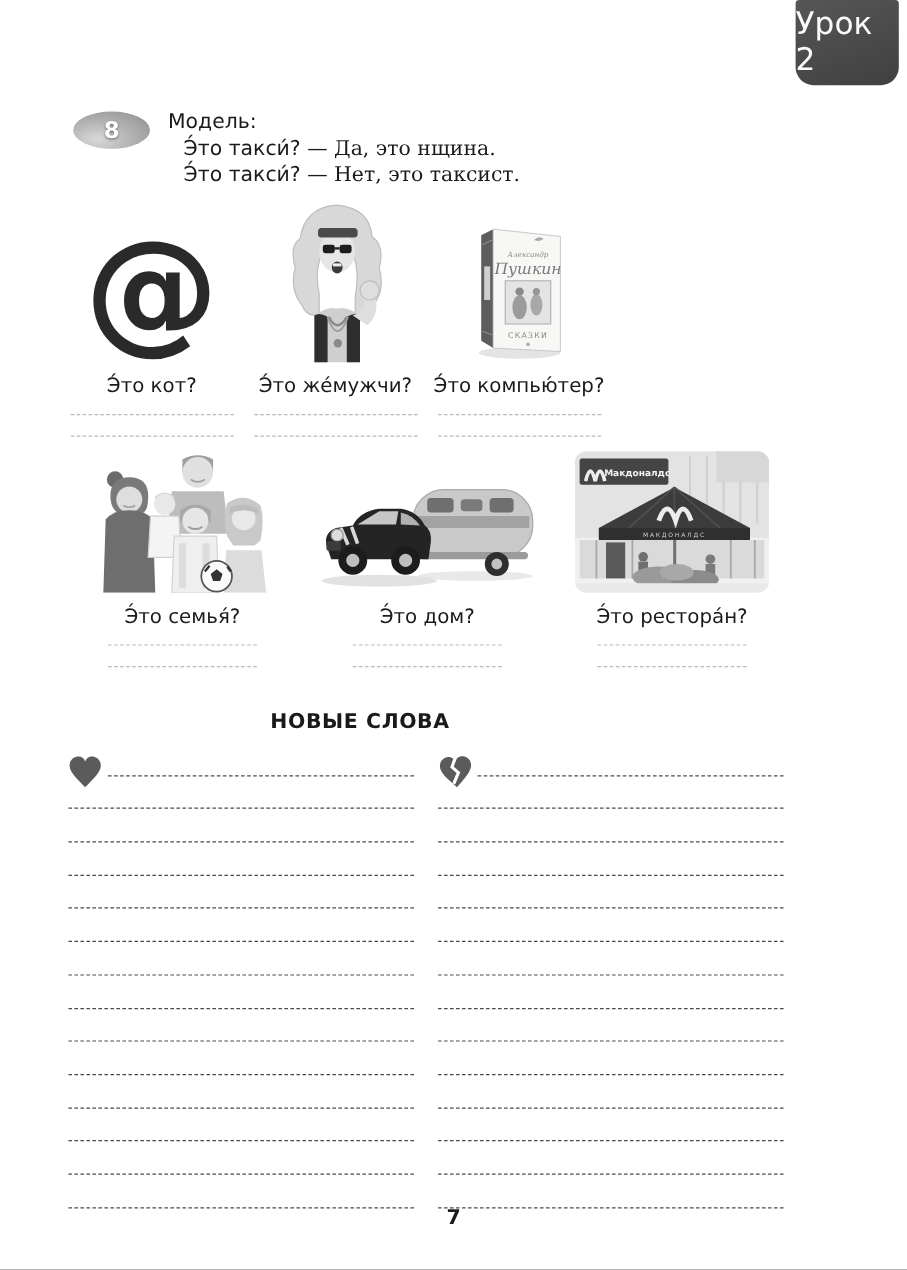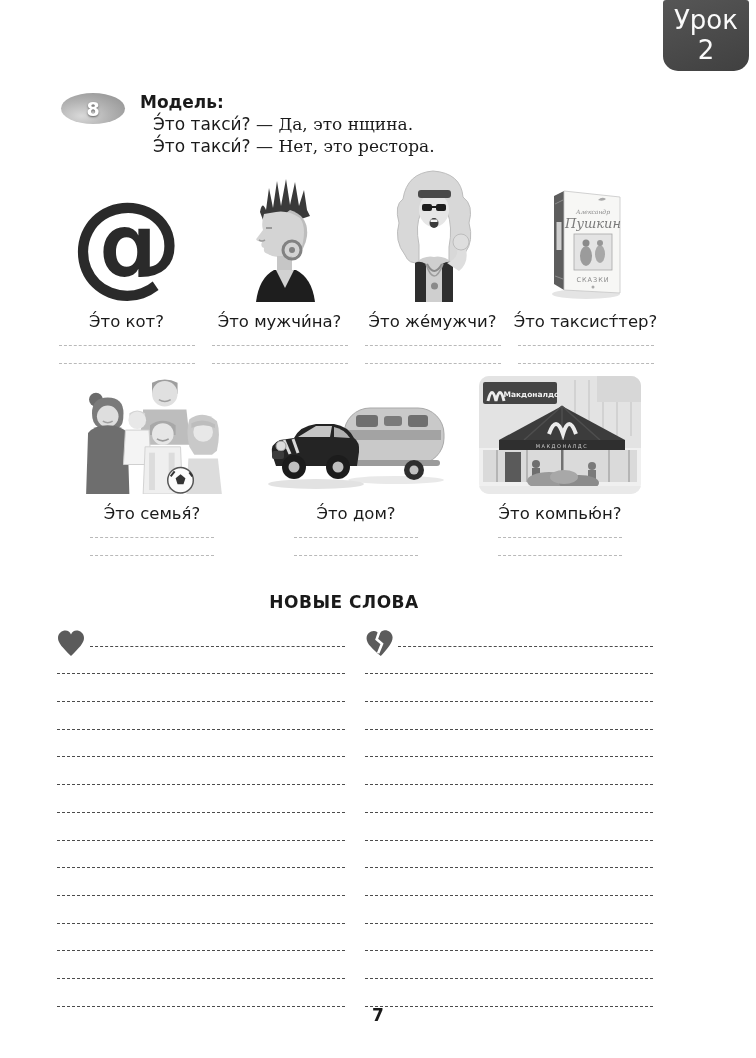--- a/index.html
+++ b/index.html
@@ -3,52 +3,52 @@
 <meta charset="utf-8">
 <style>
   html,body{margin:0;padding:0;background:#888;}
   .page{position:relative;width:756px;height:1058px;background:#ffffff;margin:0 auto;
         font-family:"DejaVu Sans","Liberation Sans",sans-serif;color:#1a1a1a;overflow:hidden;}
 
   
   .lesson-badge{position:absolute;top:0;right:7px;width:86px;height:71px;
     background:linear-gradient(160deg,#565656 0%,#404040 100%);
     border-radius:3px 3px 15px 15px;color:#fafafa;display:flex;flex-direction:column;
-    align-items:center;justify-content:center;line-height:1.12;font-size:26px;}
+    align-items:flex-start;justify-content:center;line-height:1.12;font-size:26px;}
 
   
   .ex-badge{position:absolute;left:61px;top:93px;width:64px;height:31px;border-radius:50%;
     background:radial-gradient(ellipse at 32% 74%,#d9d9d9 0%,#b3b3b3 45%,#8c8c8c 100%);
     display:flex;align-items:center;justify-content:center;color:#ffffff;font-weight:bold;
     font-size:19px;text-shadow:0 1px 2px rgba(90,90,90,.95);}
 
   
   .model{position:absolute;left:140px;top:92px;}
-  .model-title{font-weight:bold;font-size:17px;line-height:21px;}
+  .model-title{font-weight:normal;font-size:17px;line-height:21px;}
   .model-line{margin-left:13px;font-size:17px;line-height:22px;white-space:nowrap;}
   .model-a{font-family:"DejaVu Serif","Liberation Serif",serif;}
 
   
   .grid1{position:absolute;left:50px;top:162px;width:612px;display:grid;grid-template-columns:repeat(4,153px);}
   .grid2{position:absolute;left:50px;top:374px;width:612px;display:grid;grid-template-columns:repeat(3,204px);}
   .cell{display:flex;flex-direction:column;align-items:center;}
   .pbox{display:flex;align-items:flex-end;justify-content:center;}
   .grid1 .pbox{height:140px;}
   .grid2 .pbox{height:120px;justify-content:flex-end;}
   .caption{margin-top:10px;font-size:16.5px;white-space:nowrap;}
   .ans{border-top:1px dashed #b9b9b9;}
   .grid1 .ans{width:136px;}
   .grid2 .ans{width:124px;}
   .ans.a1{margin-top:14px;}
   .ans.a2{margin-top:17px;}
   .at-glyph{font-size:112px;font-weight:bold;color:#2a2a2a;line-height:1;margin-bottom:4px;}
 
   
   .nw-title{position:absolute;top:592px;left:0;width:600px;text-align:center;
-    font-weight:bold;font-size:17px;letter-spacing:.5px;padding-left:44px;}
+    font-weight:bold;font-size:17px;letter-spacing:.5px;}
   .nw-cols{position:absolute;left:57px;top:619px;width:596px;display:grid;
     grid-template-columns:288px 288px;column-gap:20px;}
   .wcol{position:relative;}
   .wline{height:26.7px;border-bottom:1px dashed #4c4c4c;}
   .wline.first{margin-left:33px;}
   .heart{position:absolute;left:0;top:11px;}
 
   .page-num{position:absolute;top:1005px;left:0;width:756px;text-align:center;
     font-weight:bold;font-size:17px;}
 </style>
@@ -67,54 +67,35 @@
   </div>
 
   <div class="model">
     <div class="model-title">Модель:</div>
     <div class="model-line">
       <span>Э́то такси́?</span>
       <span class="model-a">— Да, это нщина.</span>
     </div>
     <div class="model-line">
       <span>Э́то такси́?</span>
-      <span class="model-a">— Нет, это рестора.</span>
+      <span class="model-a">— Нет, это таксист.</span>
     </div>
   </div>
 
   <div class="grid1">
 
     <div class="cell">
       <div class="pbox">
         <div class="at-glyph">@</div>
       </div>
       <div class="caption">Э́то кот?</div>
       <div class="ans a1"></div>
       <div class="ans a2"></div>
     </div>
 
-    <div class="cell">
-      <div class="pbox">
-        <svg width="100" height="134" viewBox="0 0 100 134">
-          <path d="M30 44 Q32 32 36 42 L39 20 L43 40 L47 13 L51 38 L56 11 L60 37 L65 14 L69 38 L74 22 L77 42 L80 48 L62 54 L33 52 Z" fill="#3a3a3a"></path>
-          <path d="M60 42 Q79 48 77 68 Q75 84 62 90 L50 87 L47 52 Z" fill="#bdbdbd"></path>
-          <path d="M34 46 Q31 56 33 62 L27 70 Q25 72 28 73 L32 74 Q30 79 34 80 Q33 85 38 86 Q44 90 51 88 L59 91 Q71 88 73 74 Q76 58 70 50 Q58 42 46 44 Z" fill="#d4d4d4"></path>
-          <line x1="36" y1="60" x2="42" y2="60" stroke="#8a8a8a" stroke-width="1.6"></line>
-          <path d="M29 72 Q32 74 35 72" stroke="#9a9a9a" stroke-width="1.6" fill="none"></path>
-          <rect x="47" y="88" width="15" height="16" fill="#c6c6c6"></rect>
-          <circle cx="62" cy="82" r="9" fill="none" stroke="#828282" stroke-width="3"></circle>
-          <circle cx="62" cy="82" r="3" fill="#828282"></circle>
-          <path d="M26 134 Q29 110 44 102 L66 102 Q82 110 85 134 Z" fill="#1e1e1e"></path>
-          <path d="M46 102 L64 102 L55 120 Z" fill="#d2d2d2"></path>
-        </svg>
-      </div>
-      <div class="caption">Э́то мужчи́на?</div>
-      <div class="ans a1"></div>
-      <div class="ans a2"></div>
-    </div>
 
     <div class="cell">
       <div class="pbox">
         <svg width="104" height="137" viewBox="0 0 104 137">
           <path d="M52 6 Q26 8 22 34 Q13 40 18 58 Q13 76 24 90 Q28 100 38 97 L38 80 Q34 60 40 48 L66 46 Q72 62 68 82 L68 97 Q80 100 84 88 Q93 76 88 58 Q93 40 82 32 Q80 8 52 6 Z" fill="#d8d8d8" stroke="#bdbdbd" stroke-width="1"></path>
           <ellipse cx="53" cy="45" rx="15" ry="17" fill="#e6e6e6"></ellipse>
           <rect x="37" y="25" width="33" height="8" rx="3" fill="#4a4a4a"></rect>
           <rect x="41" y="39" width="10" height="7" rx="2" fill="#1e1e1e"></rect>
           <rect x="55" y="39" width="10" height="7" rx="2" fill="#1e1e1e"></rect>
           <line x1="51" y1="42" x2="55" y2="42" stroke="#1e1e1e" stroke-width="2"></line>
@@ -149,21 +130,21 @@
           <text x="53" y="48" text-anchor="middle" font-size="13" font-style="italic" font-family="DejaVu Serif, serif" fill="#7a7a7a">Пушкин</text>
           <rect x="34" y="54" width="38" height="36" fill="#e4e4e4" stroke="#a8a8a8" stroke-width="0.8"></rect>
           <ellipse cx="46" cy="76" rx="6" ry="10" fill="#9b9b9b"></ellipse>
           <circle cx="46" cy="63" r="3.5" fill="#8a8a8a"></circle>
           <ellipse cx="60" cy="74" rx="5" ry="9" fill="#a8a8a8"></ellipse>
           <circle cx="60" cy="63" r="3" fill="#979797"></circle>
           <text x="53" y="102" text-anchor="middle" font-size="6.5" letter-spacing="1" font-family="DejaVu Sans, sans-serif" fill="#8a8a8a">СКАЗКИ</text>
           <circle cx="53" cy="107" r="1.5" fill="#aaaaaa"></circle>
         </svg>
       </div>
-      <div class="caption">Э́то таксист́тер?</div>
+      <div class="caption">Э́то компью́тер?</div>
       <div class="ans a1"></div>
       <div class="ans a2"></div>
     </div>
   </div>
 
   <div class="grid2">
 
     <div class="cell">
       <div class="pbox">
         <svg width="150" height="120" viewBox="0 0 150 122">
@@ -272,21 +253,21 @@
               <rect x="53" y="92" width="8" height="14" fill="#6f6f6f"></rect>
             <circle cx="113" cy="90" r="4" fill="#7a7a7a"></circle>
               <rect x="109" y="94" width="8" height="12" fill="#7a7a7a"></rect>
             <ellipse cx="70" cy="105" rx="22" ry="9" fill="#9a9a9a"></ellipse>
             <ellipse cx="100" cy="107" rx="20" ry="8" fill="#8b8b8b"></ellipse>
             <ellipse cx="85" cy="101" rx="14" ry="7" fill="#a8a8a8"></ellipse>
             <rect x="0" y="110" width="162" height="8" fill="#e9e9e9"></rect>
           </g>
         </svg>
       </div>
-      <div class="caption">Э́то компью́н?</div>
+      <div class="caption">Э́то рестора́н?</div>
       <div class="ans a1"></div>
       <div class="ans a2"></div>
     </div>
   </div>
 
   <div class="nw-title">НОВЫЕ СЛОВА</div>
 
   <div class="nw-cols">
     <div class="wcol">
       <svg class="heart" width="28" height="28" viewBox="0 0 28 28">

